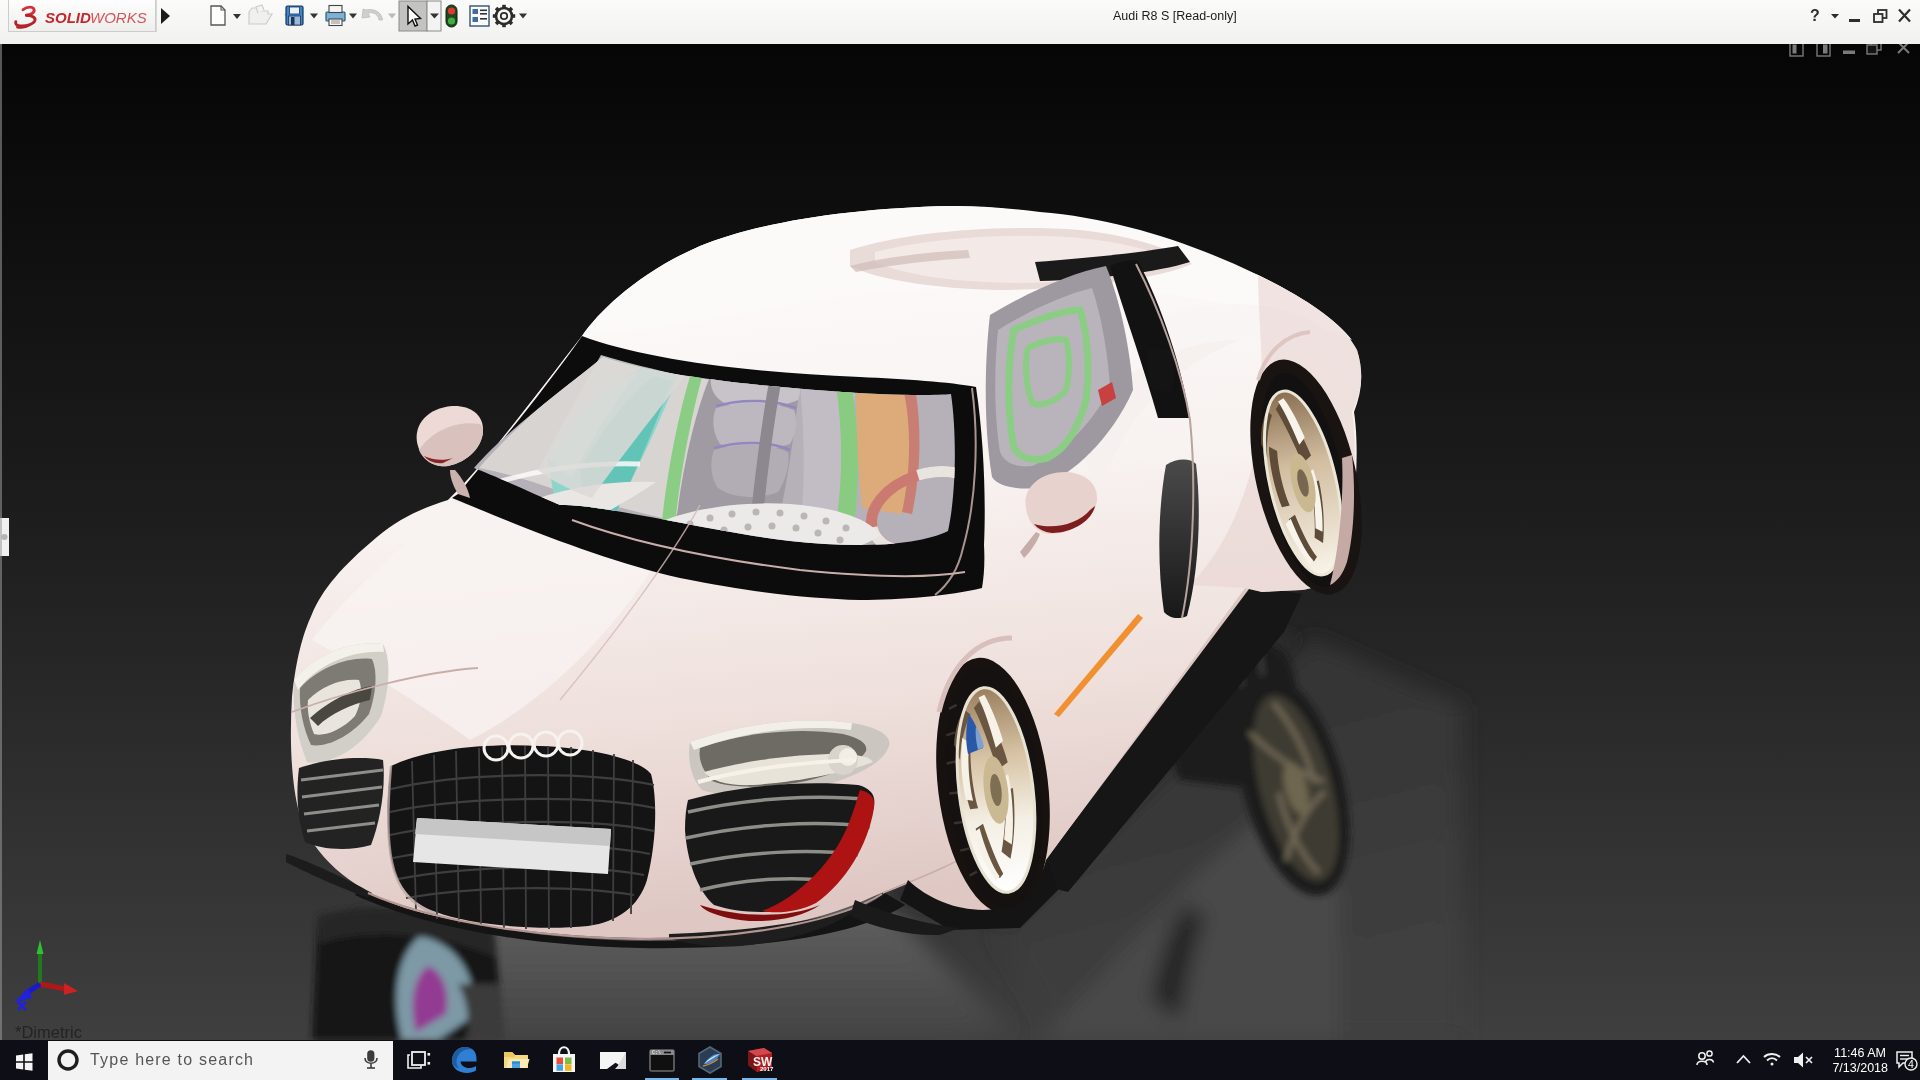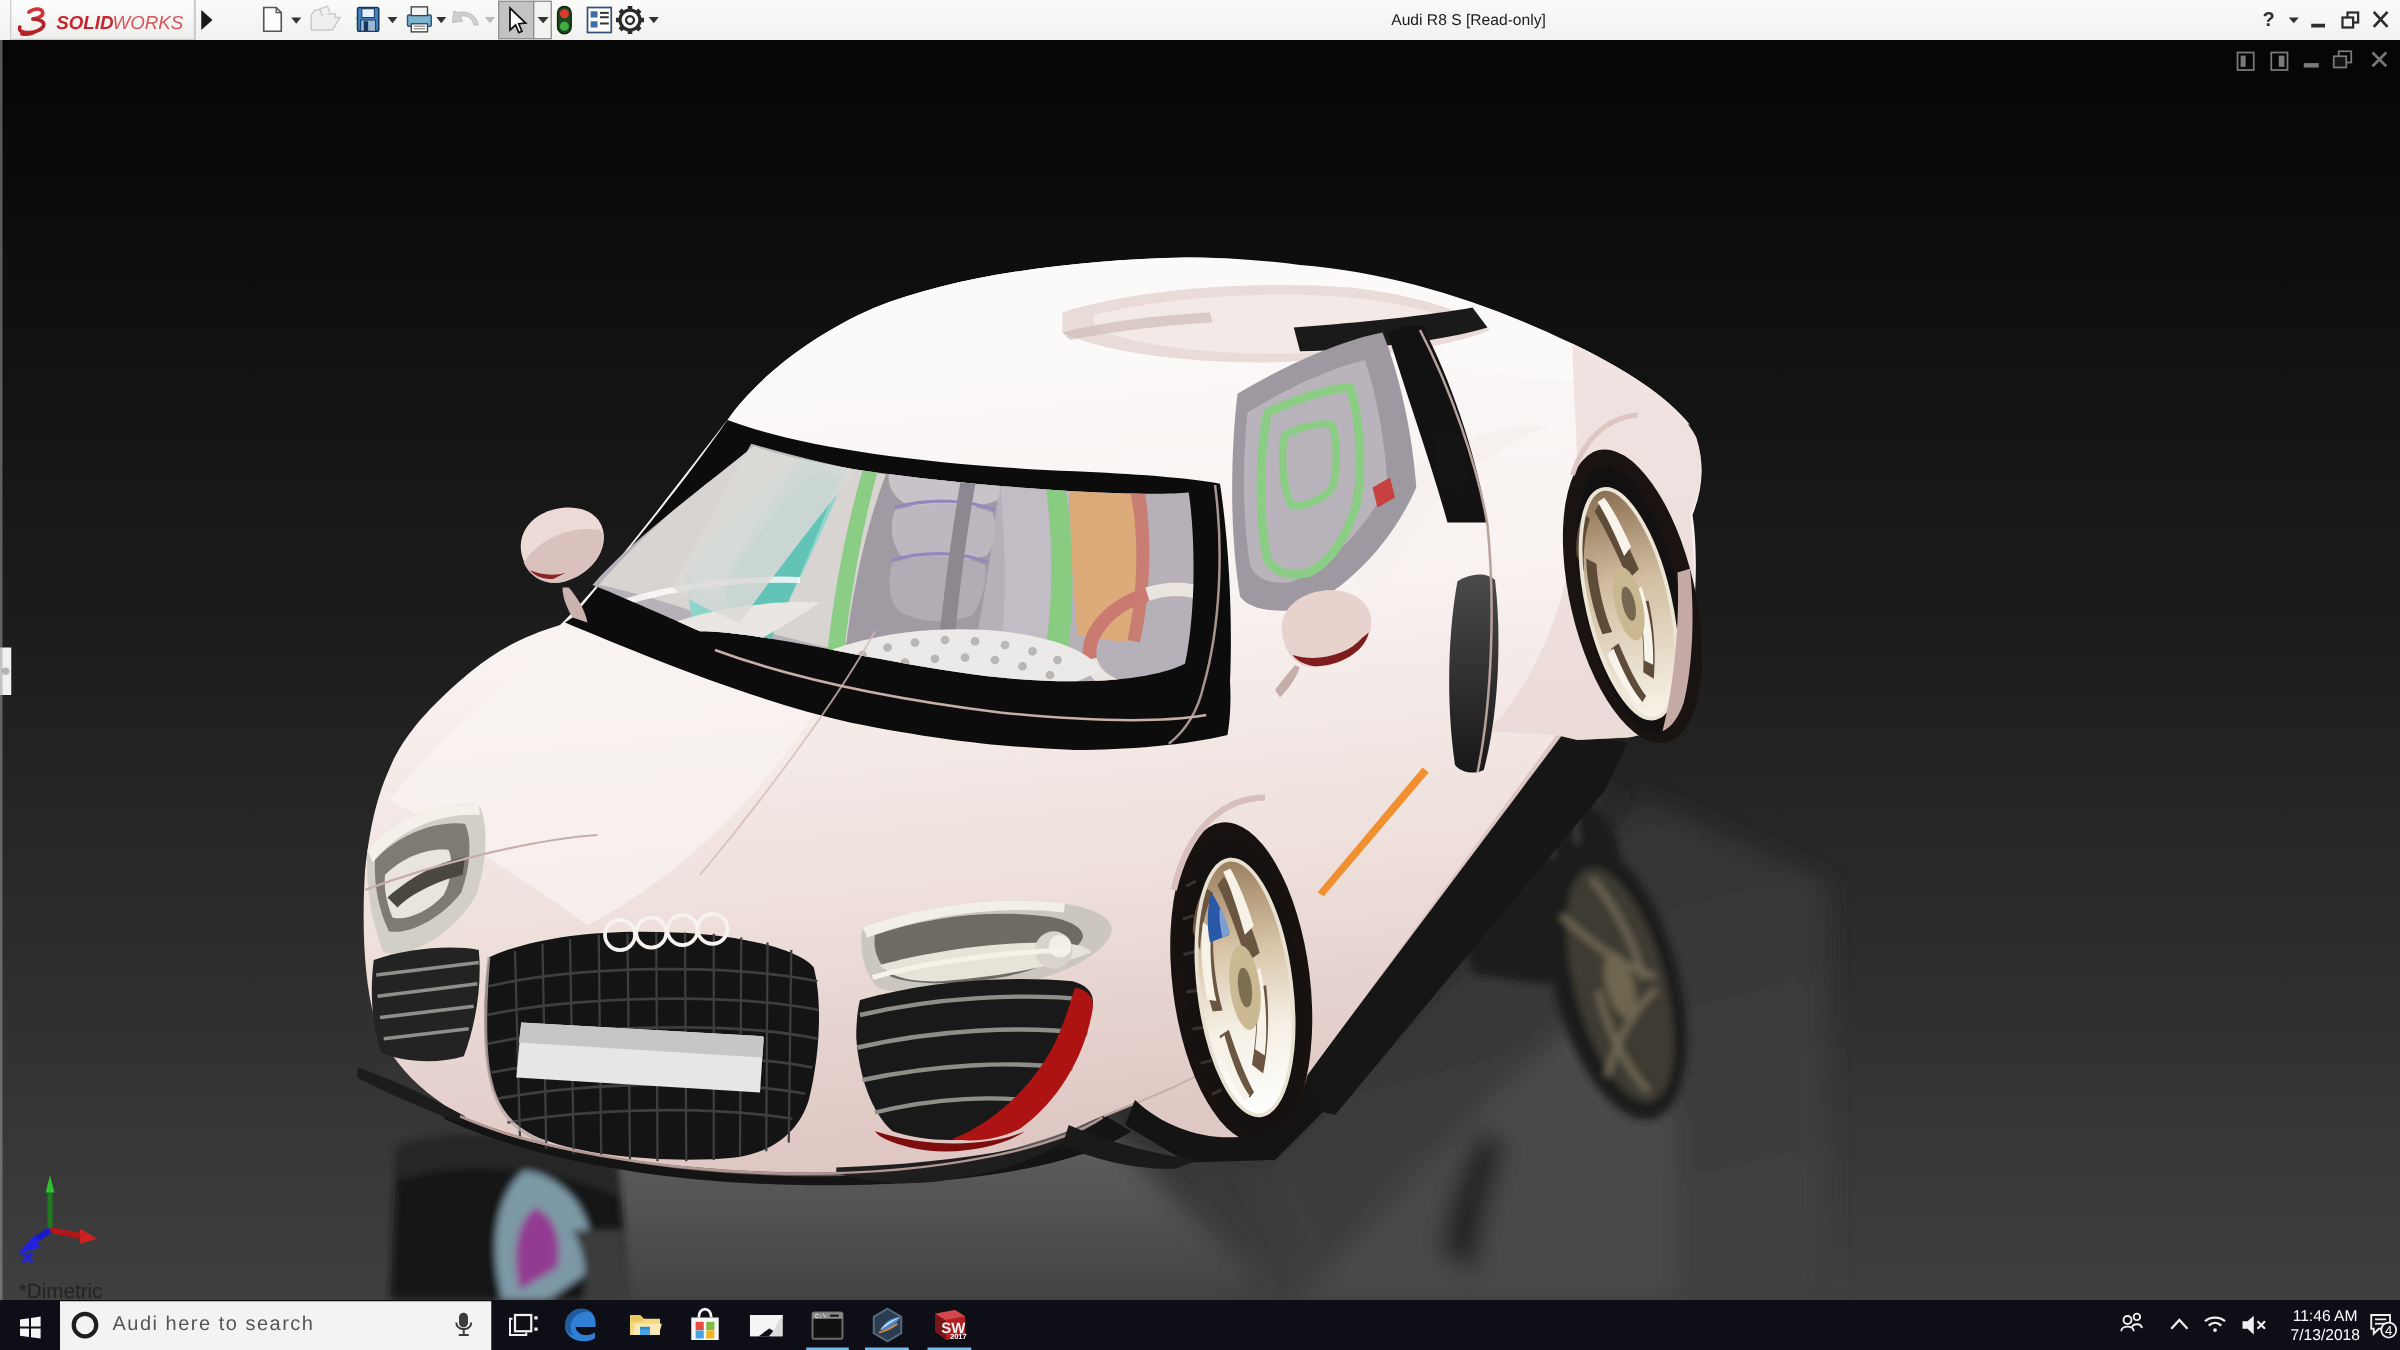--- a/index.html
+++ b/index.html
@@ -1,17 +1,17 @@
 <!DOCTYPE html>
 <html><head>
 <meta charset="utf-8">
 <style>
 html,body{margin:0;padding:0;width:1920px;height:1080px;overflow:hidden;background:#000;font-family:"Liberation Sans",sans-serif;}
 #viewport{position:absolute;left:0;top:32px;width:1920px;height:748px;}
-#toolbar{position:absolute;left:0;top:0;width:1920px;height:32px;background:linear-gradient(#fbfbfa,#f1f1ef);text-align:right;}
+#toolbar{position:absolute;left:0;top:0;width:1920px;height:44px;background:linear-gradient(#fbfbfa,#f1f1ef);text-align:right;}
 #logo{position:absolute;left:8px;top:0px;width:146px;height:31px;background:linear-gradient(#fefefe,#eeeeec);border:1px solid #cccccc;border-top:none;}
 #taskbar{position:absolute;left:0;top:1040px;width:1920px;height:40px;background:#0e0e16;}
 #searchbox{position:absolute;left:48px;top:1041px;width:345px;height:39px;background:#f3f3f3;}
 #searchtext{position:absolute;left:90px;top:1051px;font-size:16px;letter-spacing:1.2px;color:#555;}
 </style>
 </head>
 <body>
 
 <div id="viewport">
 <svg width="1920" height="1008" viewBox="0 0 1920 1008">
@@ -535,21 +535,21 @@
 <rect x="1878" y="10" width="8.5" height="8"></rect>
 <rect x="1874" y="14" width="8.5" height="8" fill="#f5f5f4"></rect>
 </g>
 <path d="M1899 9.5 L1910 21.5 M1910 9.5 L1899 21.5" stroke="#2d2d2d" stroke-width="2.2"></path>
 </svg>
 </div>
 
 <div id="taskbar">
 </div>
 <div id="searchbox"></div>
-<div id="searchtext">Audi here to search</div>
+<div id="searchtext">Type here to search</div>
 <svg width="1920" height="40" viewBox="0 0 1920 40" style="position:absolute;left:0;top:1040px">
 
 <g fill="#f5f5f5">
 <path d="M16 15.5 L23.2 14.5 L23.2 21.2 L16 21.2 Z"></path>
 <path d="M24.8 14.3 L32.5 13.2 L32.5 21.2 L24.8 21.2 Z"></path>
 <path d="M16 22.8 L23.2 22.8 L23.2 29.5 L16 28.5 Z"></path>
 <path d="M24.8 22.8 L32.5 22.8 L32.5 30.8 L24.8 29.7 Z"></path>
 </g>
 
 <circle cx="68" cy="20" r="9" fill="none" stroke="#1e1e1e" stroke-width="3.4"></circle>

